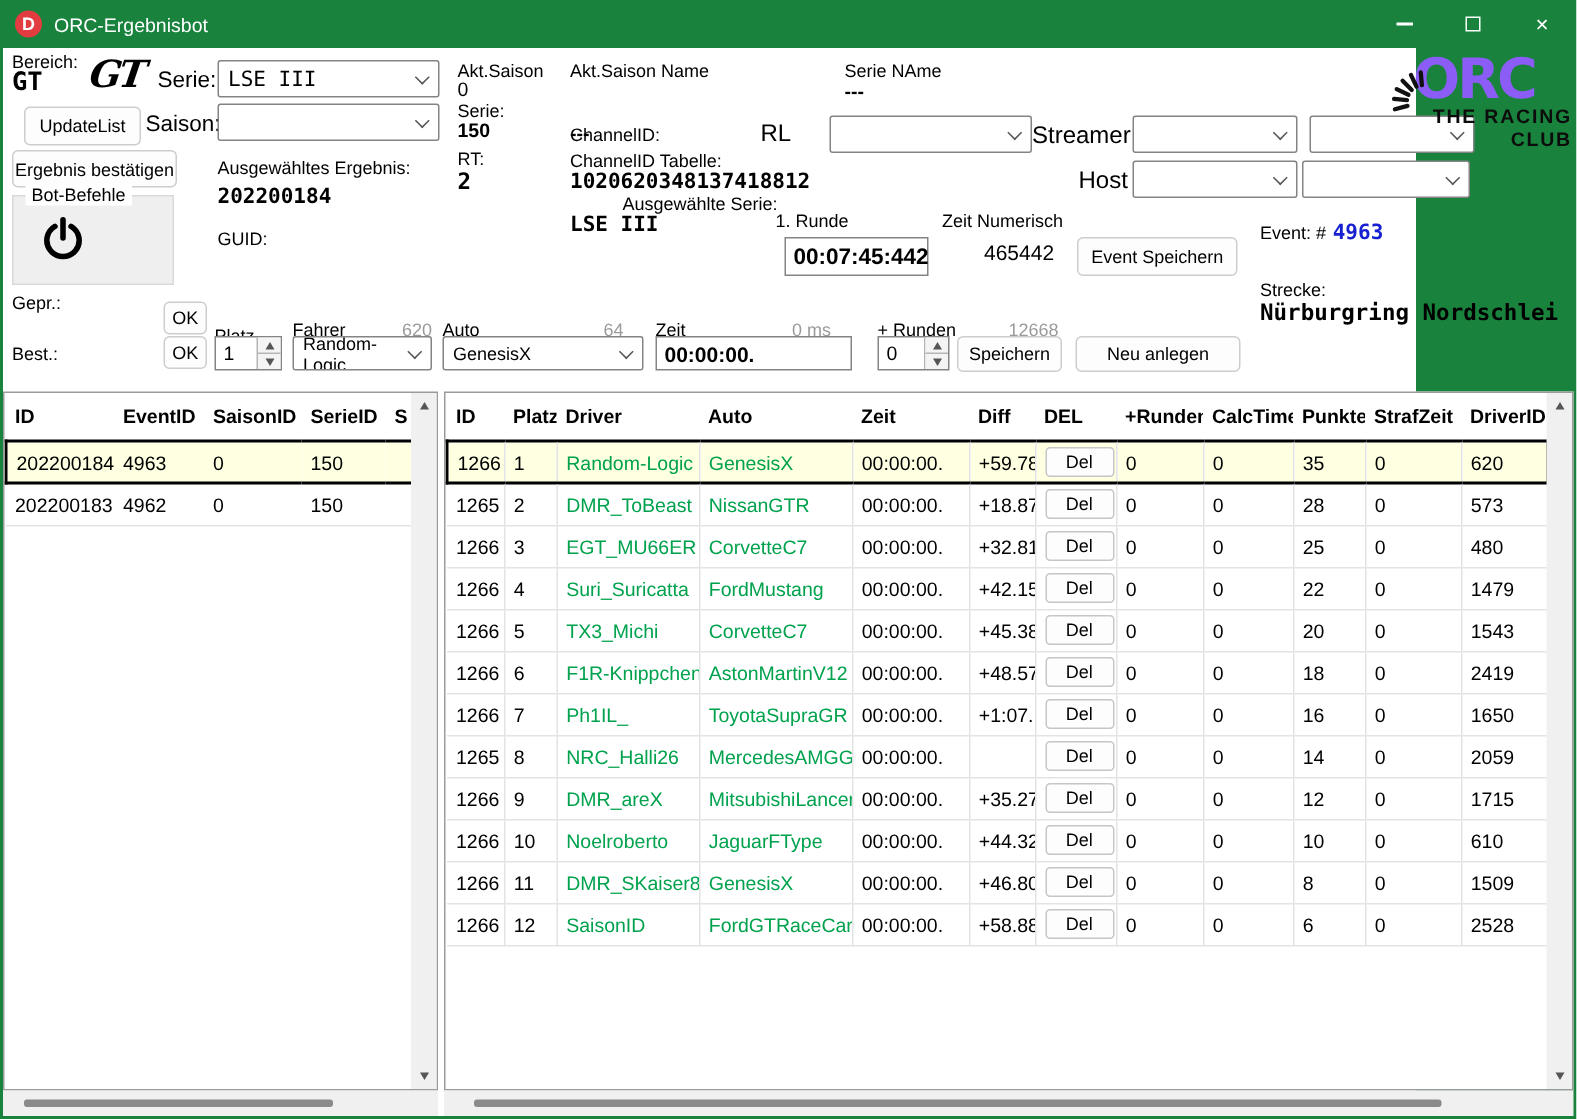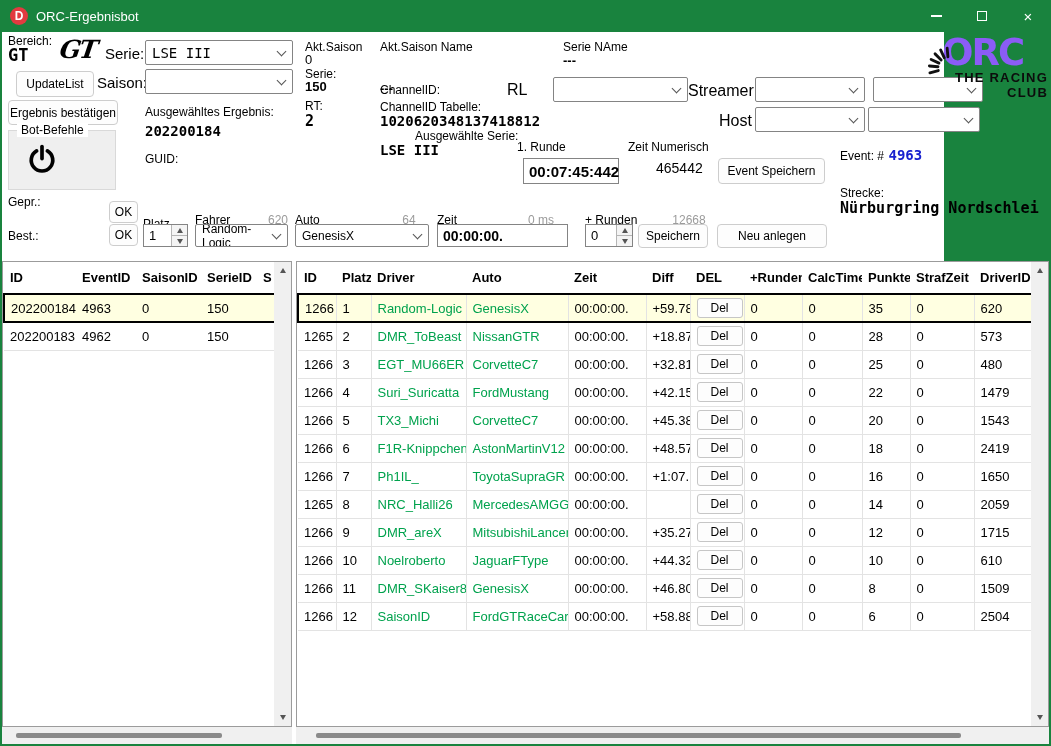--- a/index.html
+++ b/index.html
@@ -520,21 +520,21 @@
               <td class="green">FordGTRaceCar</td>
               <td>00:00:00.</td>
               <td>+58.88</td>
               <td>
                 <button class="delbtn">Del</button>
               </td>
               <td>0</td>
               <td>0</td>
               <td>6</td>
               <td>0</td>
-              <td>2504</td>
+              <td>2528</td>
             </tr>
           </tbody>
       </table>
     </div>
     <div class="vscroll" style="left:1029px;top:230px;height:464px;">
       <span class="sarrow" style="top:0;">
           <span class="tri-up"></span>
         </span>
       <span class="sarrow" style="bottom:0;">
           <span class="tri-down"></span>

